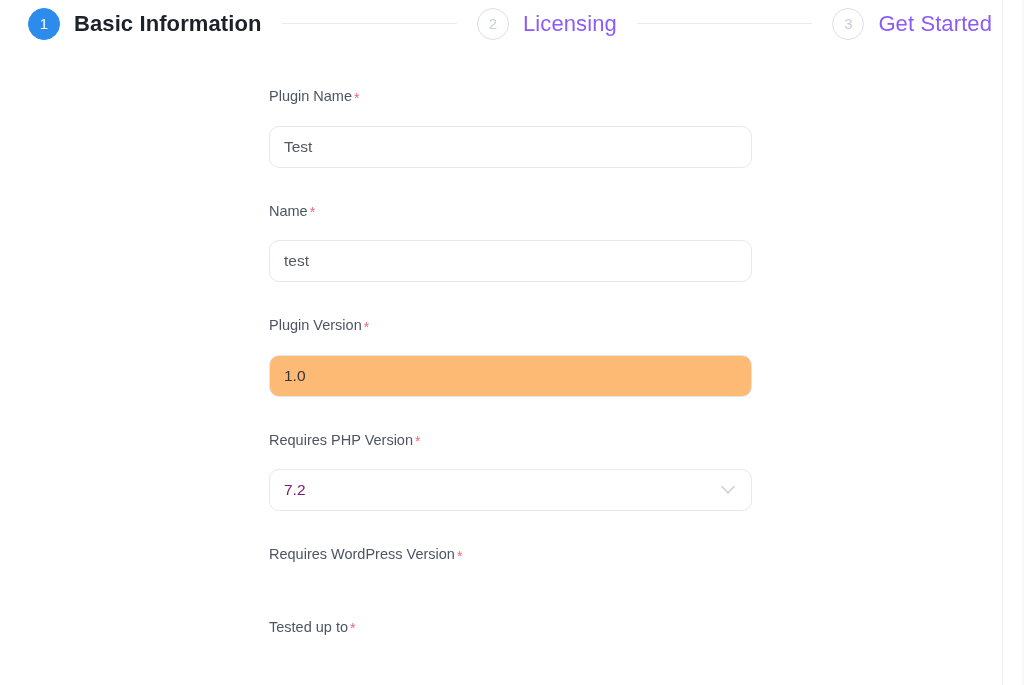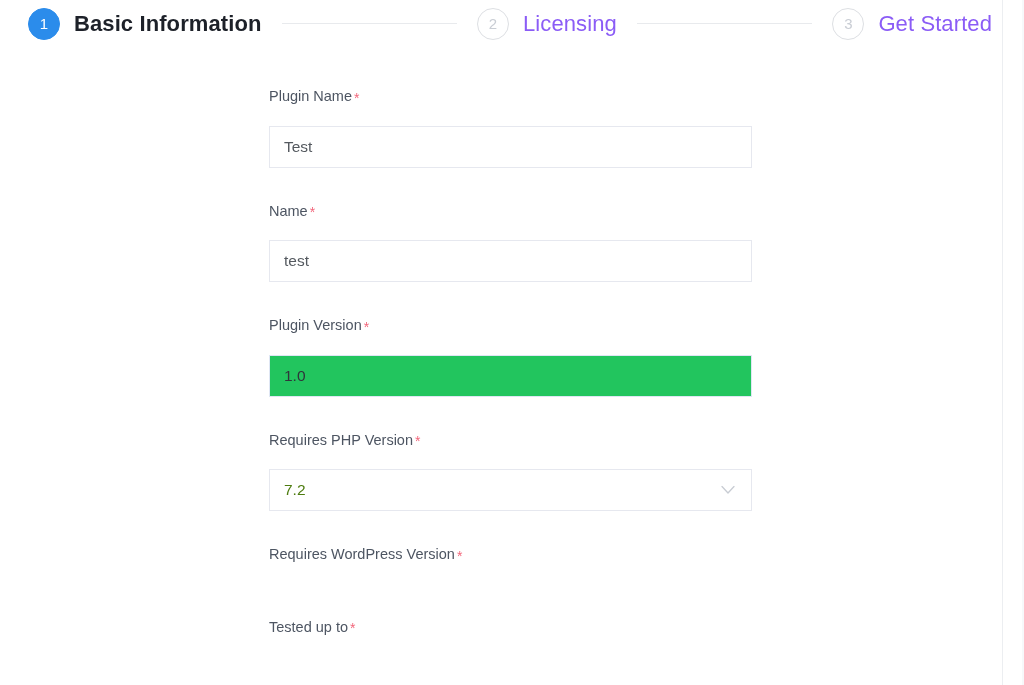--- a/index.html
+++ b/index.html
@@ -134,43 +134,43 @@
     line-height: 1;
     position: relative;
     top: 1px;
   }
 
   .control {
     position: relative;
     width: 483px;
     height: 42px;
     border: 1px solid #e6e8ef;
-    border-radius: 0;
+    border-radius: 10px;
     background: #ffffff;
     display: flex;
     align-items: center;
     padding: 0 14px;
     font-size: 15.5px;
   }
 
   .control.text .control-value {
     color: #54595f;
   }
 
   .control.highlighted {
-    background: #22c55e;
+    background: #fdba74;
     border-color: #dfe6f4;
   }
 
   .control.highlighted .control-value {
     color: #30353b;
   }
 
   .control.select .control-value {
-    color: #4d7c0f;
+    color: #701a75;
   }
 
   .chevron {
     position: absolute;
     right: 16px;
     top: 50%;
     transform: translateY(-50%);
     width: 14px;
     height: 9px;
     display: block;

